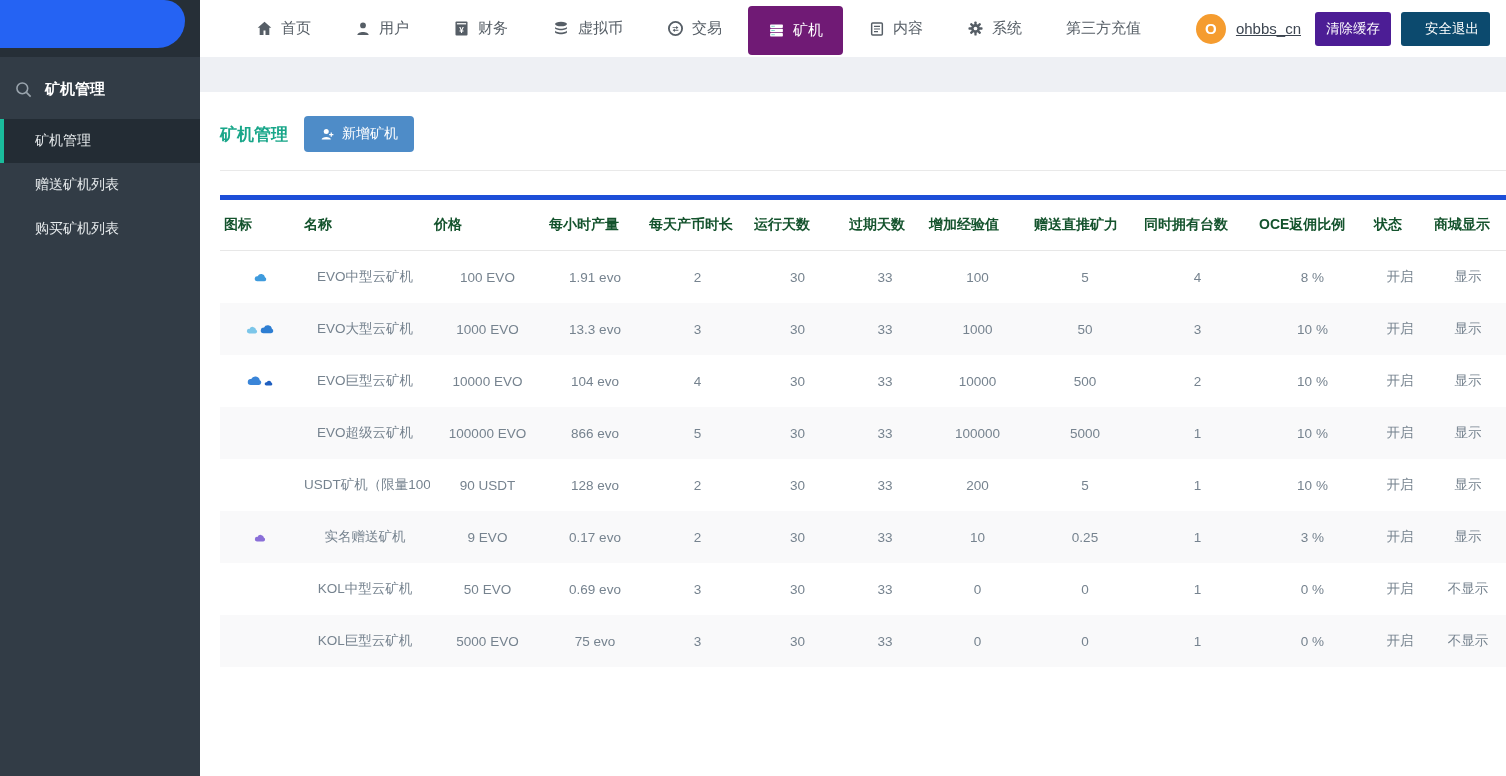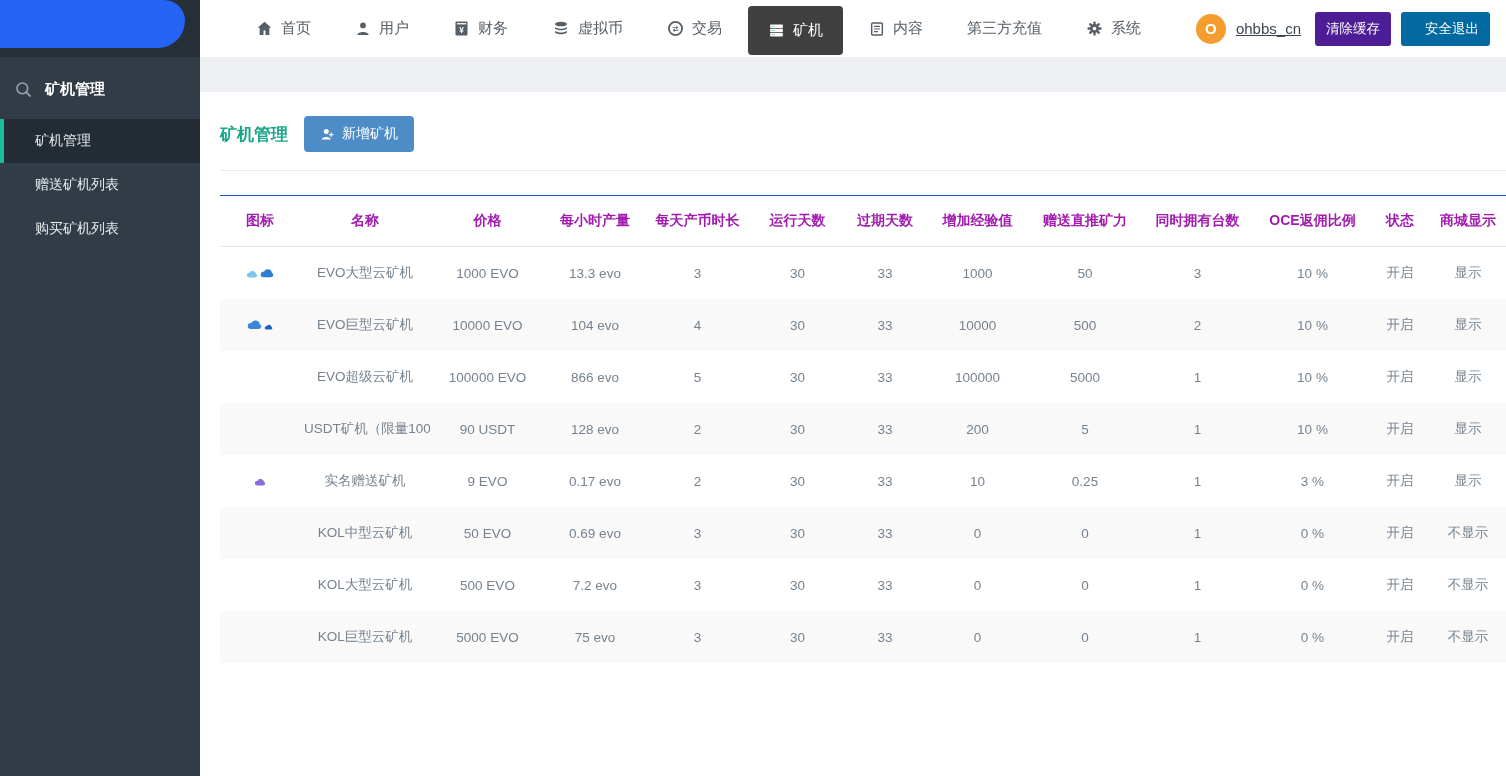--- a/index.html
+++ b/index.html
@@ -9,31 +9,31 @@
 
   
   .topbar { height:57px; display:flex; align-items:stretch; background:#fff; }
   .logo-zone { width:200px; min-width:200px; background:#262f37; position:relative; }
   .logo-pill { position:absolute; left:0; top:0; width:185px; height:48px;
     background:#2563f3; border-radius:0 26px 34px 0; }
   .nav { display:flex; align-items:center; gap:8px; padding-left:38px; flex:1;text-align:center; }
   .nav-item { display:flex; align-items:center; gap:8px; color:#565e66; font-size:15px;
     padding:0 18px; height:57px; text-decoration:none; cursor:pointer; white-space:nowrap; }
   .nav-item .nicon { display:inline-flex; color:#565e66; }
-  .nav-item.active { background:#404040; color:#fff; height:49px; margin-top:4px;
+  .nav-item.active { background:#701a75; color:#fff; height:49px; margin-top:4px;
     border-radius:4px; padding:6px 20px; }
   .nav-item.active .nicon { color:#fff; }
   .user-zone { display:flex; align-items:center; gap:10px; padding-right:16px; }
   .avatar { width:30px; height:30px; border-radius:50%; background:#f59c2f; color:#fff;
     font-size:15px; font-weight:bold; display:flex; align-items:center; justify-content:center; }
   .username { color:#3c4550; font-size:15px; margin-right:4px;text-decoration:underline; }
   .pill-btn { border:none; color:#fff; font-size:13.5px; padding:8px 11px; border-radius:3px;
     cursor:pointer; font-family:inherit; white-space:nowrap; }
   .btn-green { background:#4c1d95; }
-  .btn-red { background:#0369a1;padding-left:24px; }
+  .btn-red { background:#0c4a6e;padding-left:24px; }
 
   
   .sidebar { position:absolute; left:0; top:57px; width:200px; height:719px;
     background:#323c46; color:#eef1f3; }
   .side-header { display:flex; align-items:center; gap:12px; padding:23px 0 20px 14px;
     font-size:15px; font-weight:bold; color:#fff; }
   .side-header .sicon { color:#9aa4ad; display:inline-flex; }
   .side-item { height:44px; display:flex; align-items:center; padding-left:31px;
     font-size:14px; color:#e6eaec; cursor:pointer; border-left:4px solid transparent; }
   .side-item.active { background:#232c34; border-left-color:#1abc9c; }
@@ -44,22 +44,22 @@
   .content { padding:0 0 0 20px; }
   .title-row { display:flex; align-items:center; gap:16px; padding:24px 0 18px 0; }
   .page-title { color:#18a689; font-size:17px; font-weight:bold; }
   .add-btn { background:#4e8cc8; color:#fff; border:none; border-radius:4px; font-size:14px;
     padding:9px 16px; display:inline-flex; align-items:center; gap:7px; cursor:pointer;
     font-family:inherit; }
   .divider { border-bottom:1px solid #e9e9e9; margin-right:0; }
 
   
   table { width:1286px; border-collapse:collapse; table-layout:fixed; margin-top:24px; }
-  thead th { font-size:14px; font-weight:bold; color:#a21caf; padding:16px 4px;
-    border-top:1px solid #1d4ed8; border-bottom:1px solid #e7e7e7; text-align:center;
+  thead th { font-size:14px; font-weight:bold; color:#14532d; padding:16px 4px;
+    border-top:5px solid #1d4ed8; border-bottom:1px solid #e7e7e7; text-align:left;
     white-space:nowrap; overflow:hidden; }
   tbody td { font-size:13.5px; color:#76838f; padding:17px 4px; text-align:center;
     white-space:nowrap; overflow:hidden; }
   tbody tr:nth-child(even) { background:#f9f9fa; }
   .cloud { display:inline-block; vertical-align:middle; margin:0 1px; }
 </style>
 </head>
 <body>
 
 <div class="app">
@@ -137,34 +137,34 @@
       <a class="nav-item">
         <span class="nicon">
           <svg viewBox="0 0 24 24" width="16" height="16">
               <rect x="4" y="3" width="16" height="18" rx="1.5" fill="none" stroke="currentColor" stroke-width="2.2"></rect>
               <path d="M7.5 8.2h9M7.5 12h9M7.5 15.8h6" stroke="currentColor" stroke-width="1.8" fill="none"></path>
             </svg>
         </span>
         <span>内容</span>
       </a>
       <a class="nav-item">
-        <span>第三方充值</span>
-      </a>
-      <a class="nav-item">
         <span class="nicon">
           <svg viewBox="0 0 24 24" width="17" height="17" fill="currentColor">
               <rect x="10.4" y="2" width="3.2" height="20" rx="1.2"></rect>
               <rect x="10.4" y="2" width="3.2" height="20" rx="1.2" transform="rotate(45 12 12)"></rect>
               <rect x="10.4" y="2" width="3.2" height="20" rx="1.2" transform="rotate(90 12 12)"></rect>
               <rect x="10.4" y="2" width="3.2" height="20" rx="1.2" transform="rotate(135 12 12)"></rect>
               <circle cx="12" cy="12" r="6.2"></circle>
               <circle cx="12" cy="12" r="2.6" fill="#fff"></circle>
             </svg>
         </span>
         <span>系统</span>
+      </a>
+      <a class="nav-item">
+        <span>第三方充值</span>
       </a>
     </div>
 
     <div class="user-zone">
       <div class="avatar">O</div>
       <span class="username">ohbbs_cn</span>
       <button class="pill-btn btn-green">清除缓存</button>
       <button class="pill-btn btn-red">安全退出</button>
     </div>
   </div>
@@ -230,20 +230,37 @@
               <th>增加经验值</th>
               <th>赠送直推矿力</th>
               <th>同时拥有台数</th>
               <th>OCE返佣比例</th>
               <th>状态</th>
               <th>商城显示</th>
             </tr>
         </thead>
         <tbody id="tbody">
             <tr>
+              <td><span class="cloud"><svg viewBox="0 0 20 14" width="13" height="9">
+                    <path d="M15.5 13H5a4 4 0 1 1 .6-7.96A6 6 0 0 1 17 6.7 3.3 3.3 0 0 1 15.5 13z" fill="#3f9bdd"></path>
+                  </svg></span></td>
+              <td>EVO中型云矿机</td>
+              <td>100 EVO</td>
+              <td>1.91 evo</td>
+              <td>2</td>
+              <td>30</td>
+              <td>33</td>
+              <td>100</td>
+              <td>5</td>
+              <td>4</td>
+              <td>8 %</td>
+              <td>开启</td>
+              <td>显示</td>
+            </tr>
+            <tr>
               <td><span class="cloud"><svg viewBox="0 0 20 14" width="12" height="8">
                     <path d="M15.5 13H5a4 4 0 1 1 .6-7.96A6 6 0 0 1 17 6.7 3.3 3.3 0 0 1 15.5 13z" fill="#7cc6e9"></path>
                   </svg></span><span class="cloud"><svg viewBox="0 0 20 14" width="14" height="10">
                     <path d="M15.5 13H5a4 4 0 1 1 .6-7.96A6 6 0 0 1 17 6.7 3.3 3.3 0 0 1 15.5 13z" fill="#2e7ed2"></path>
                   </svg></span></td>
               <td>EVO大型云矿机</td>
               <td>1000 EVO</td>
               <td>13.3 evo</td>
               <td>3</td>
               <td>30</td>
@@ -331,35 +348,20 @@
               <td>33</td>
               <td>0</td>
               <td>0</td>
               <td>1</td>
               <td>0 %</td>
               <td>开启</td>
               <td>不显示</td>
             </tr>
             <tr>
               <td></td>
-              <td>KOL大型云矿机</td>
-              <td>500 EVO</td>
-              <td>7.2 evo</td>
-              <td>3</td>
-              <td>30</td>
-              <td>33</td>
-              <td>0</td>
-              <td>0</td>
-              <td>1</td>
-              <td>0 %</td>
-              <td>开启</td>
-              <td>不显示</td>
-            </tr>
-            <tr>
-              <td></td>
               <td>KOL巨型云矿机</td>
               <td>5000 EVO</td>
               <td>75 evo</td>
               <td>3</td>
               <td>30</td>
               <td>33</td>
               <td>0</td>
               <td>0</td>
               <td>1</td>
               <td>0 %</td>

